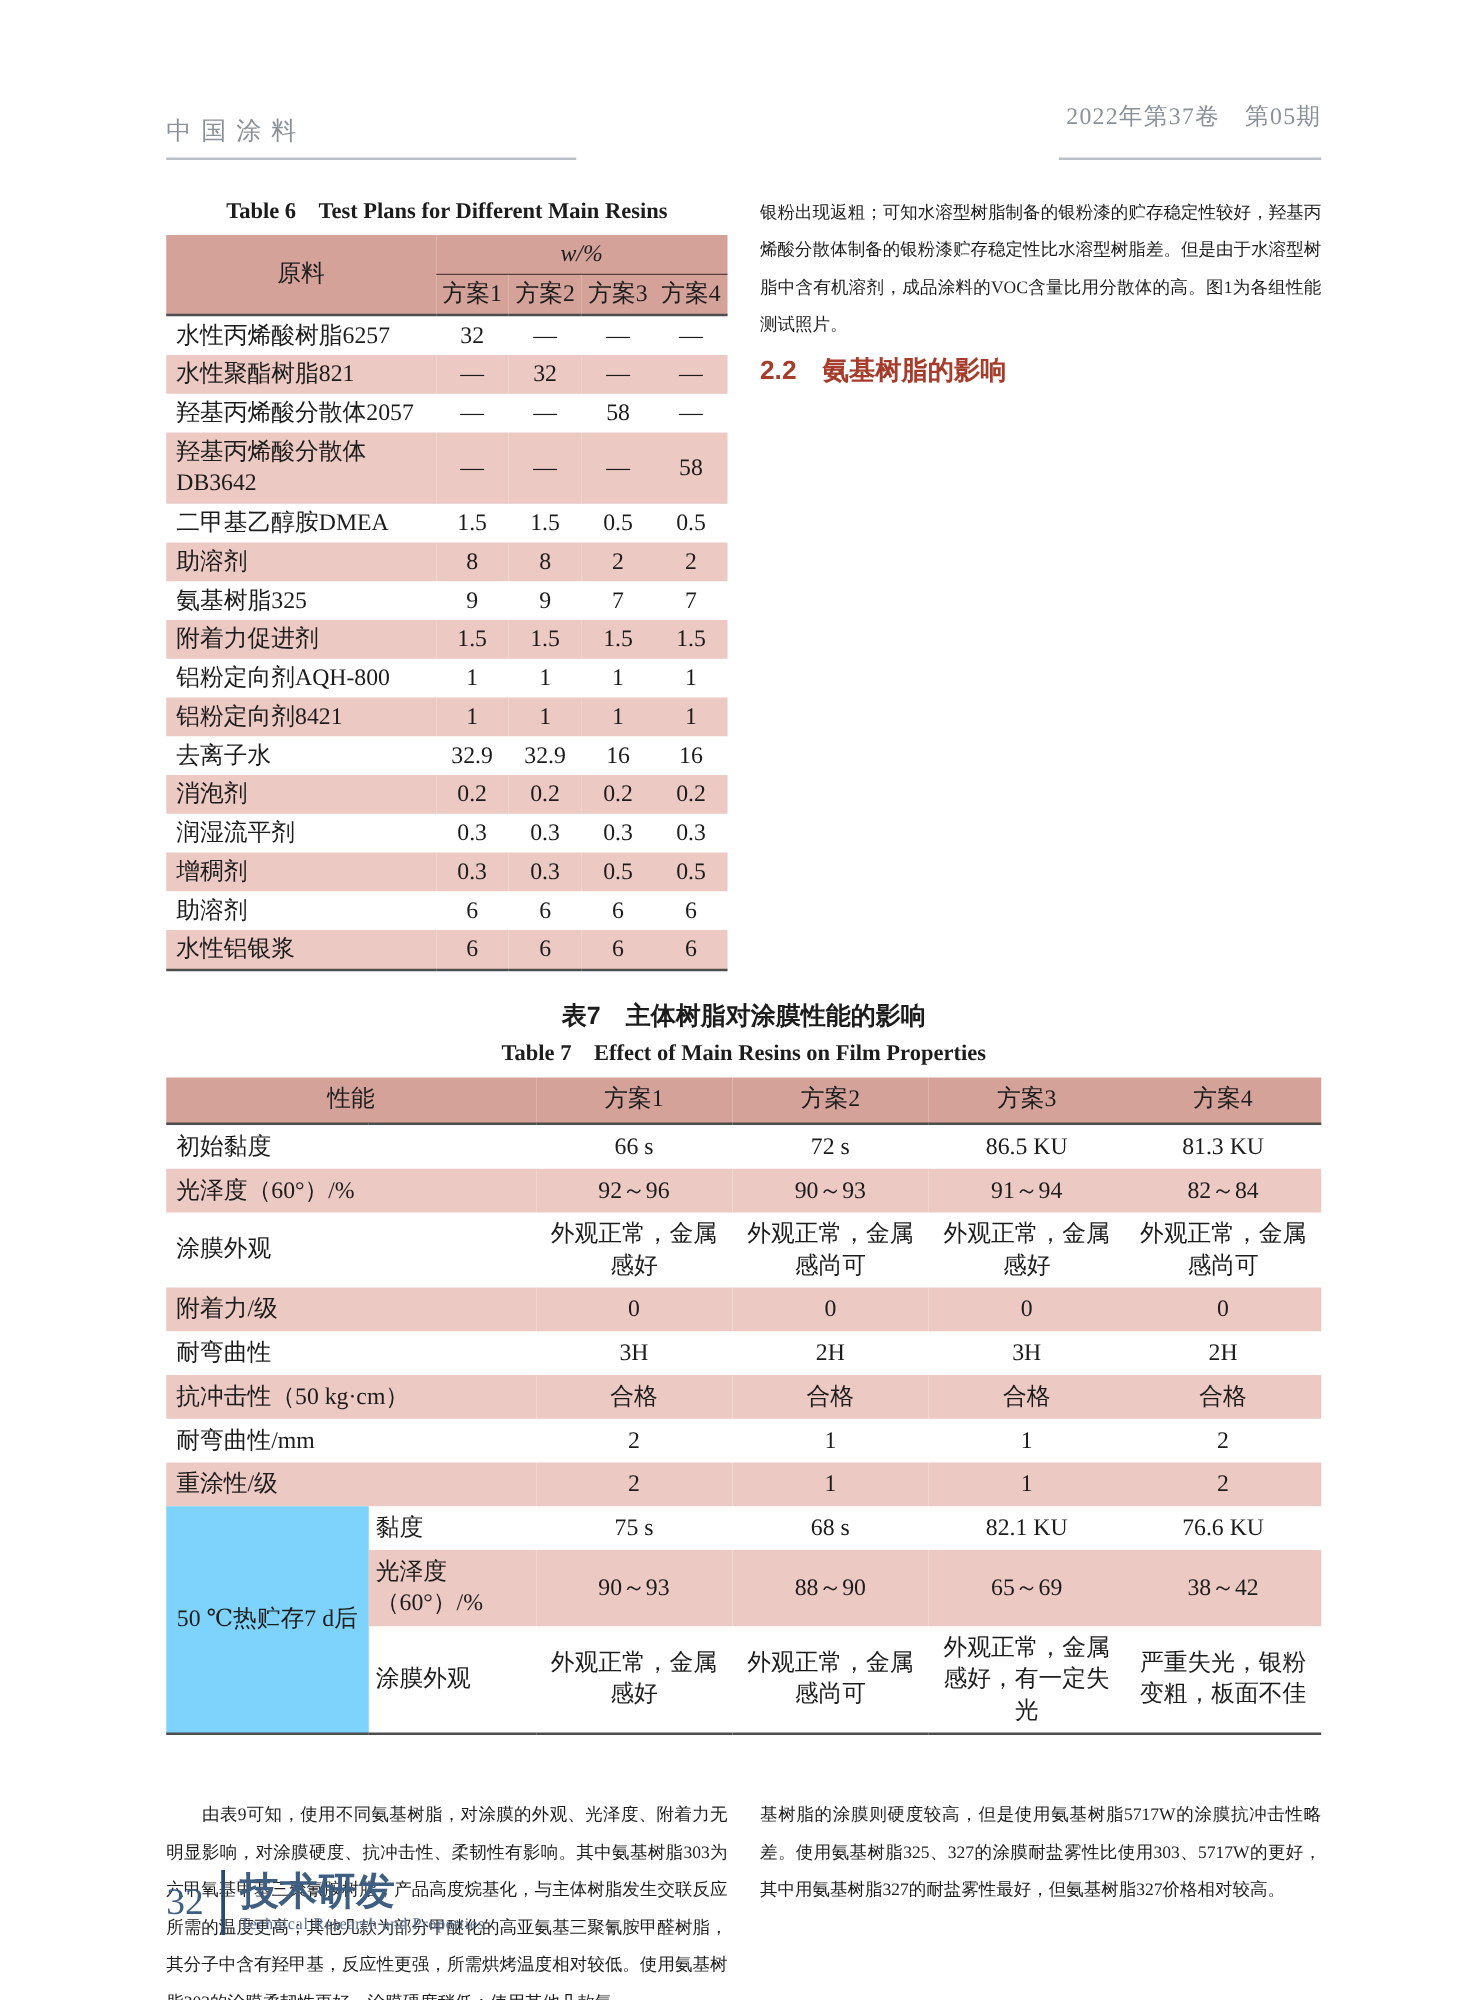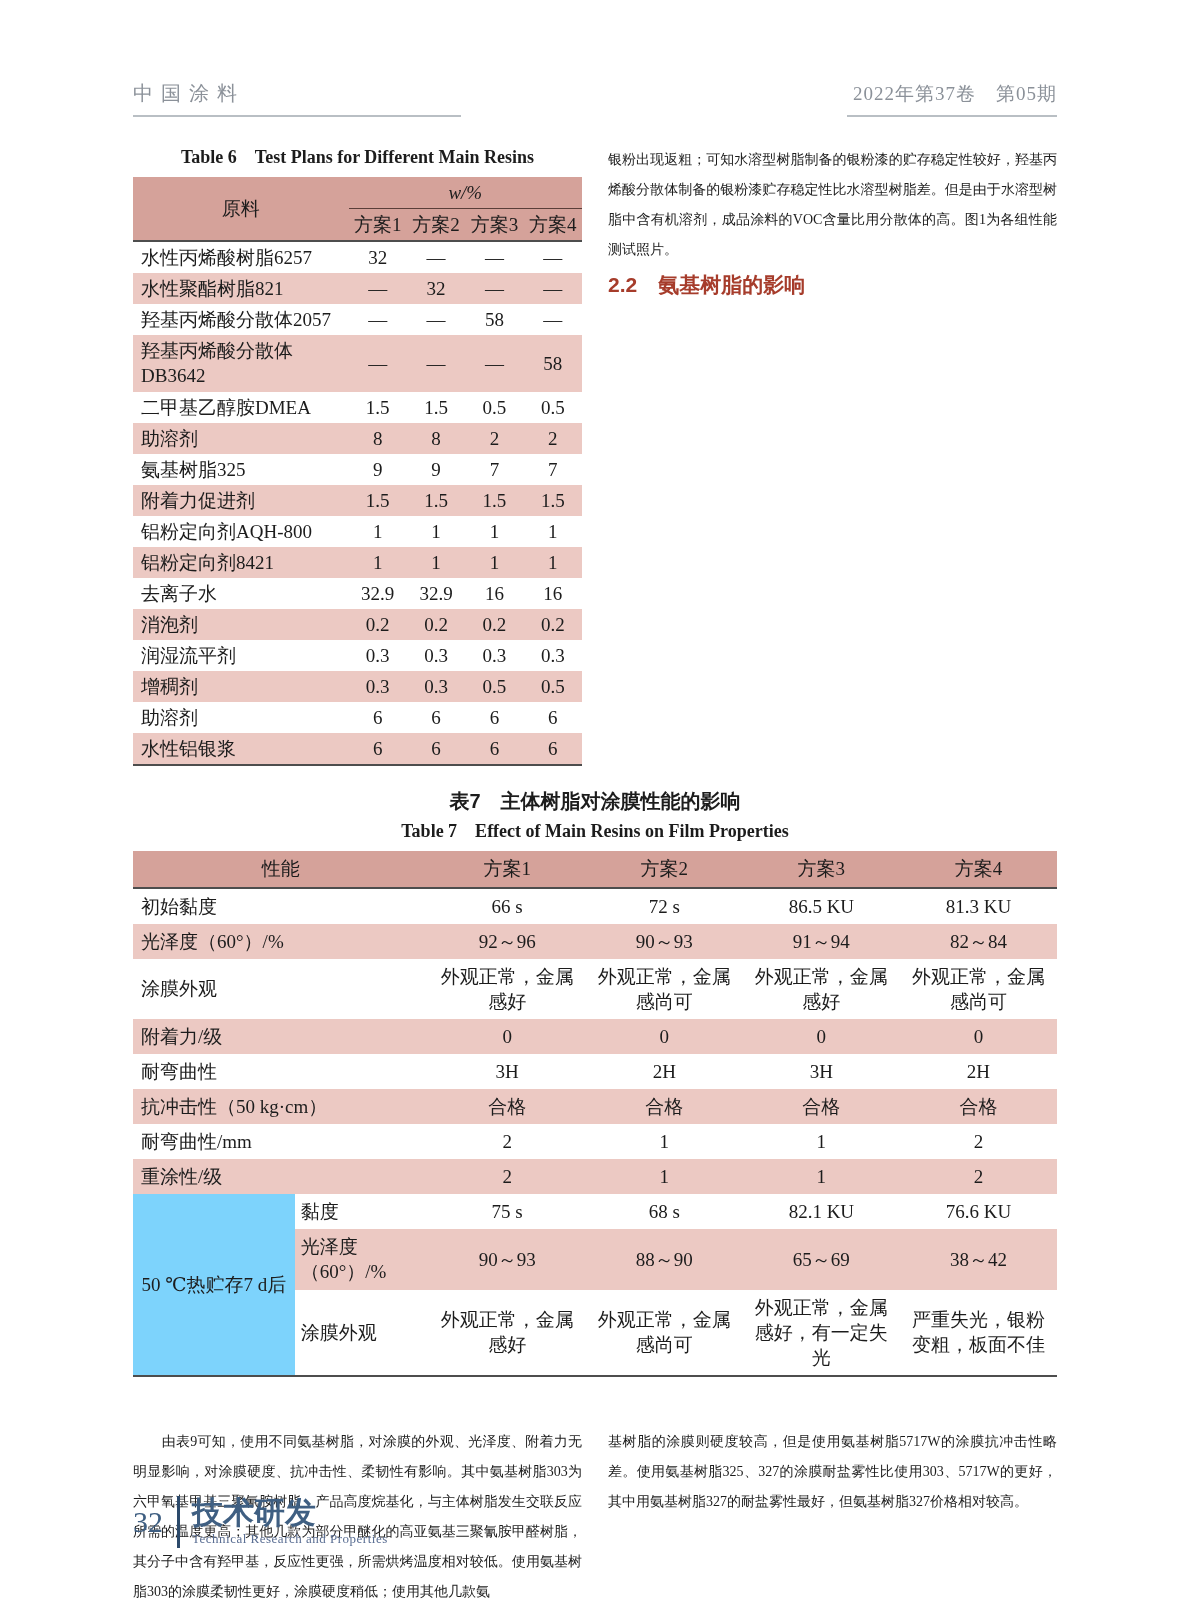--- a/index.html
+++ b/index.html
@@ -26,21 +26,21 @@
     padding-top:80px;
     margin:0 130px 0 133px;
     display:flex;justify-content:space-between;align-items:flex-end;
   }
   .journal{
     font-size:20px;color:var(--hdr-gray);letter-spacing:8px;
     width:328px;padding-bottom:8px;border-bottom:2px solid #b9bfc4;
   }
   .issue{
     font-size:19px;color:var(--hdr-gray);letter-spacing:1px;
-    width:210px;text-align:right;padding-bottom:8px;border-bottom:2px solid #b9bfc4;
+    width:210px;text-align:right;padding-bottom:20px;border-bottom:2px solid #b9bfc4;
   }
   
   .cols{display:flex;gap:26px;margin:28px 130px 0 133px;}
   .col{flex:1;min-width:0;}
   p.body{
     margin:0;font-size:14px;line-height:30px;
     text-align:justify;text-justify:inter-ideograph;
   }
   p.ind{text-indent:2.05em;}
   .sec-heading{

